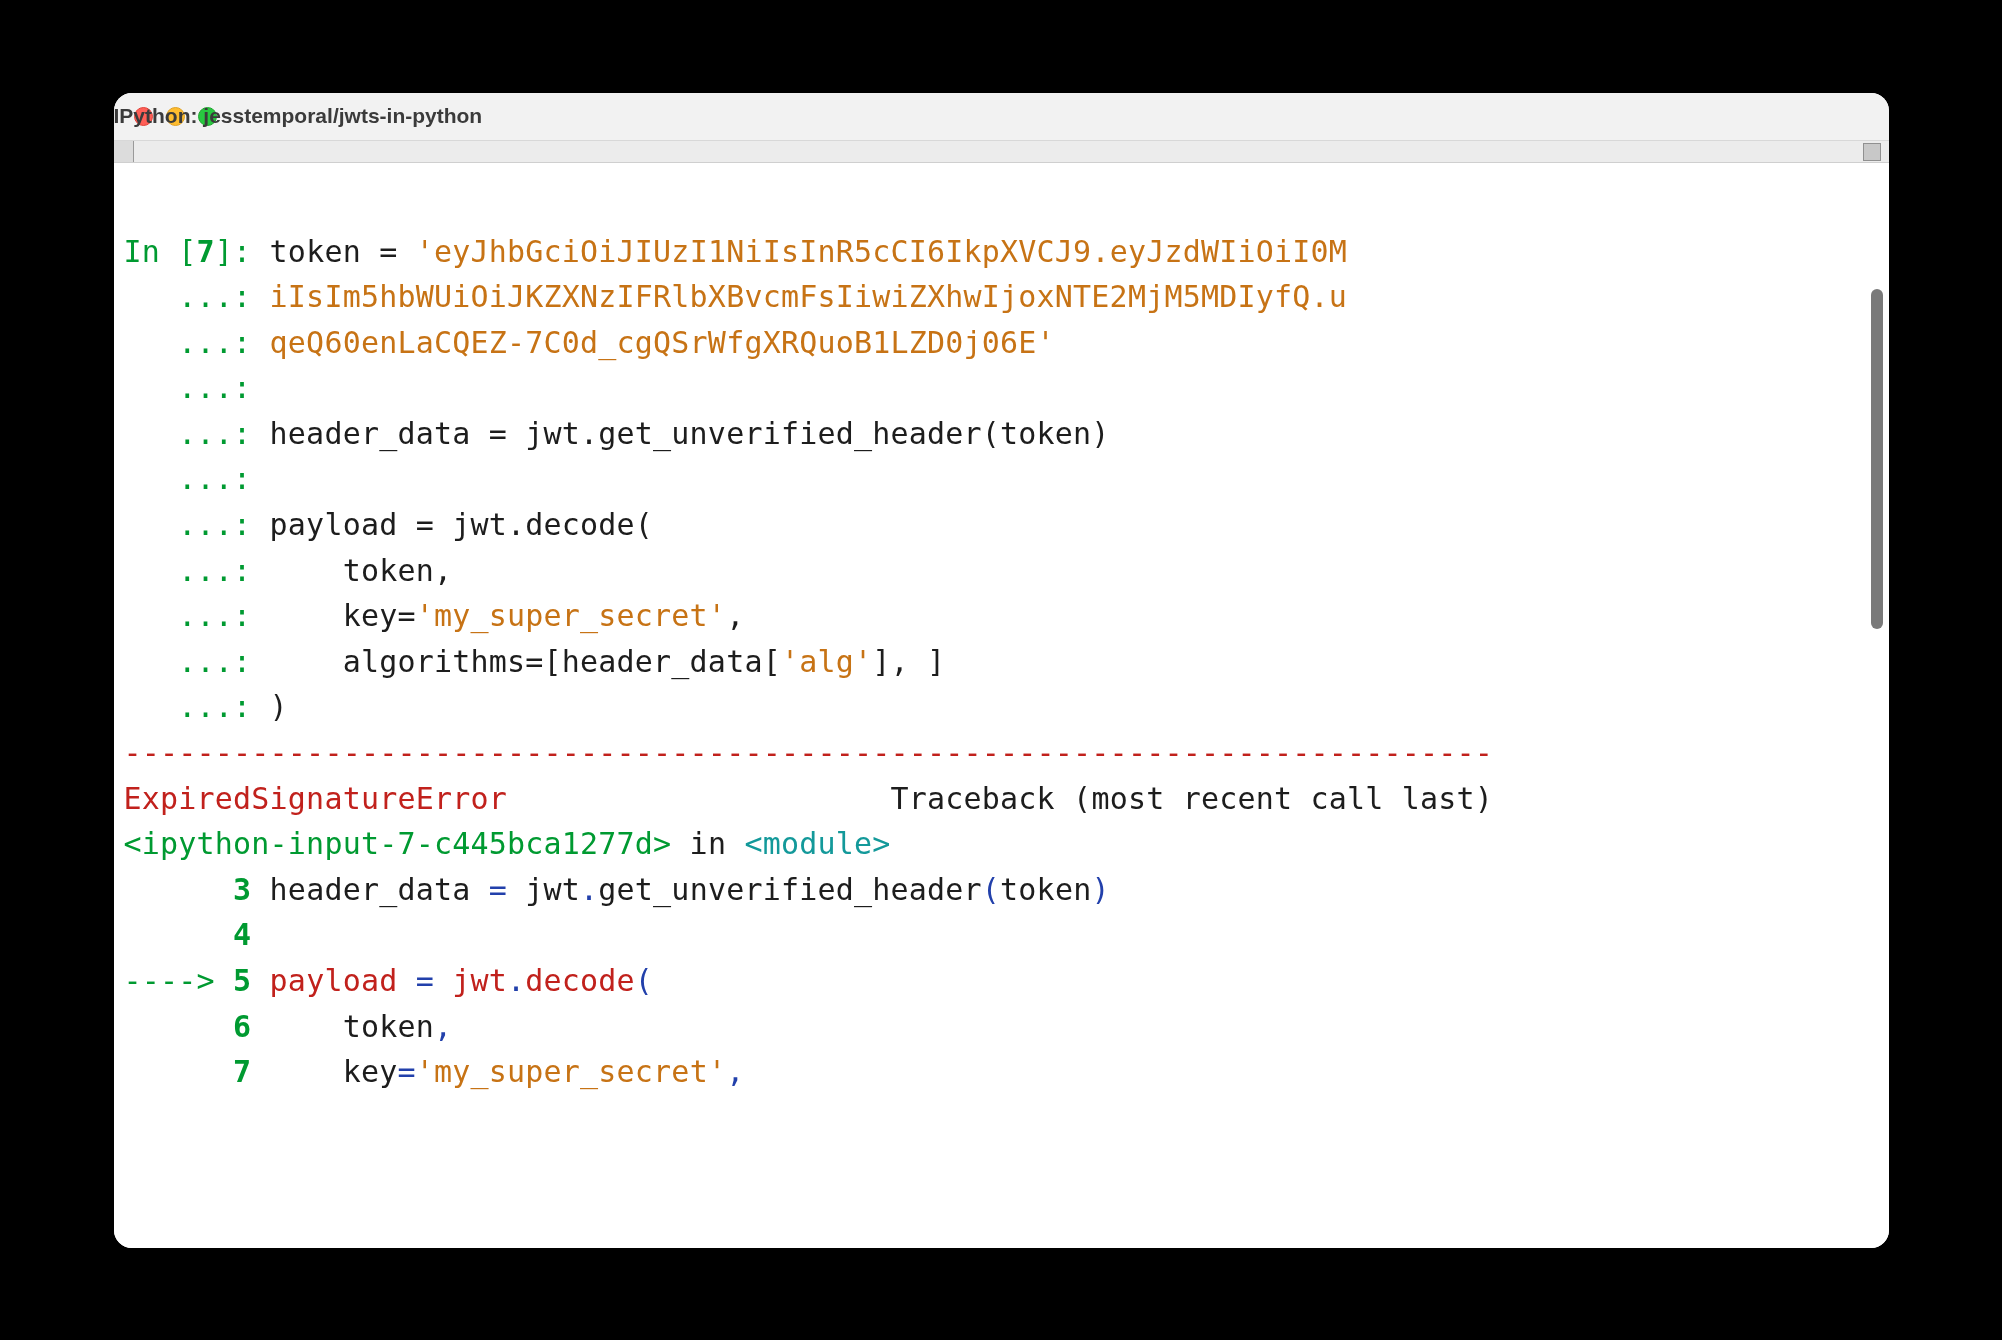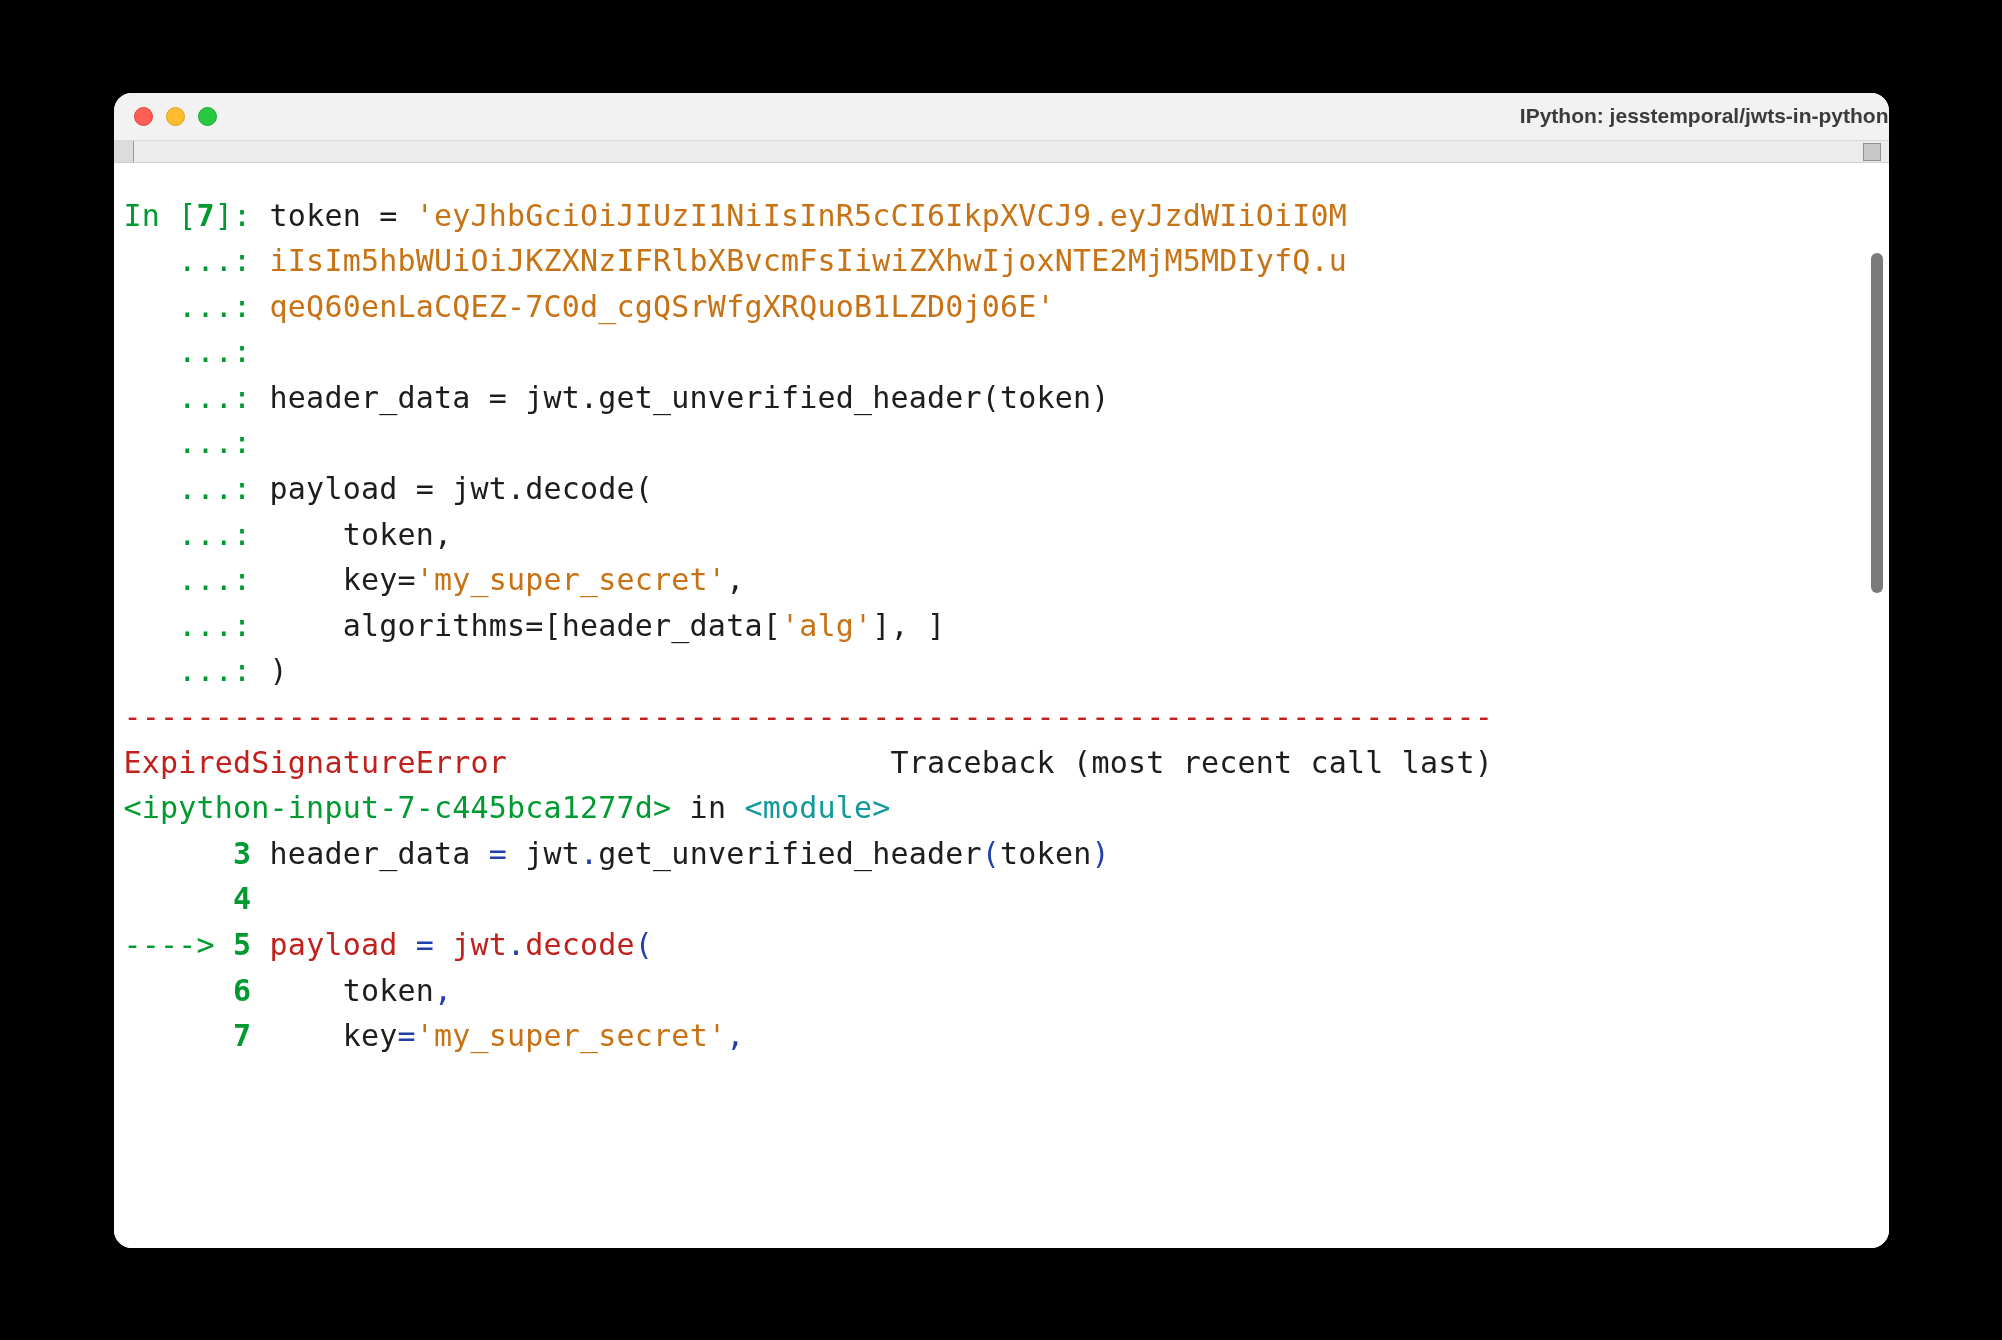--- a/index.html
+++ b/index.html
@@ -42,21 +42,21 @@
       height: 19px;
       border-radius: 50%;
     }
     .tl-close { background: #ff5f57; border: 1px solid #e24138; }
     .tl-min { background: #febc2e; border: 1px solid #dfa023; }
     .tl-max { background: #28c840; border: 1px solid #1fa52f; }
     .title {
       position: absolute;
       left: 0;
       right: 0;
-      text-align: right;
+      text-align: left;
       font-family: -apple-system, "SF Pro", "Helvetica Neue", sans-serif;
       font-size: 21px;
       font-weight: 600;
       color: #3b3b3b;
       pointer-events: none;
     }
     .tabwell {
       height: 22px;
       background: #ececec;
       border-bottom: 1px solid #cfcfcf;
@@ -84,20 +84,21 @@
       background: #fff;
       padding: 30px 10px 10px 10px;
       font-size: 30px;
       line-height: 1.52;
       white-space: pre;
       overflow: hidden;
       color: #1d1d1d;
       position: relative;
       font-weight: 500;
       letter-spacing: 0.2px;
+      margin-top: 36px;
     }
     .scrollbar {
       position: absolute;
       right: 6px;
       top: 90px;
       width: 12px;
       height: 340px;
       background: #7a7a7a;
       border-radius: 6px;
     }

